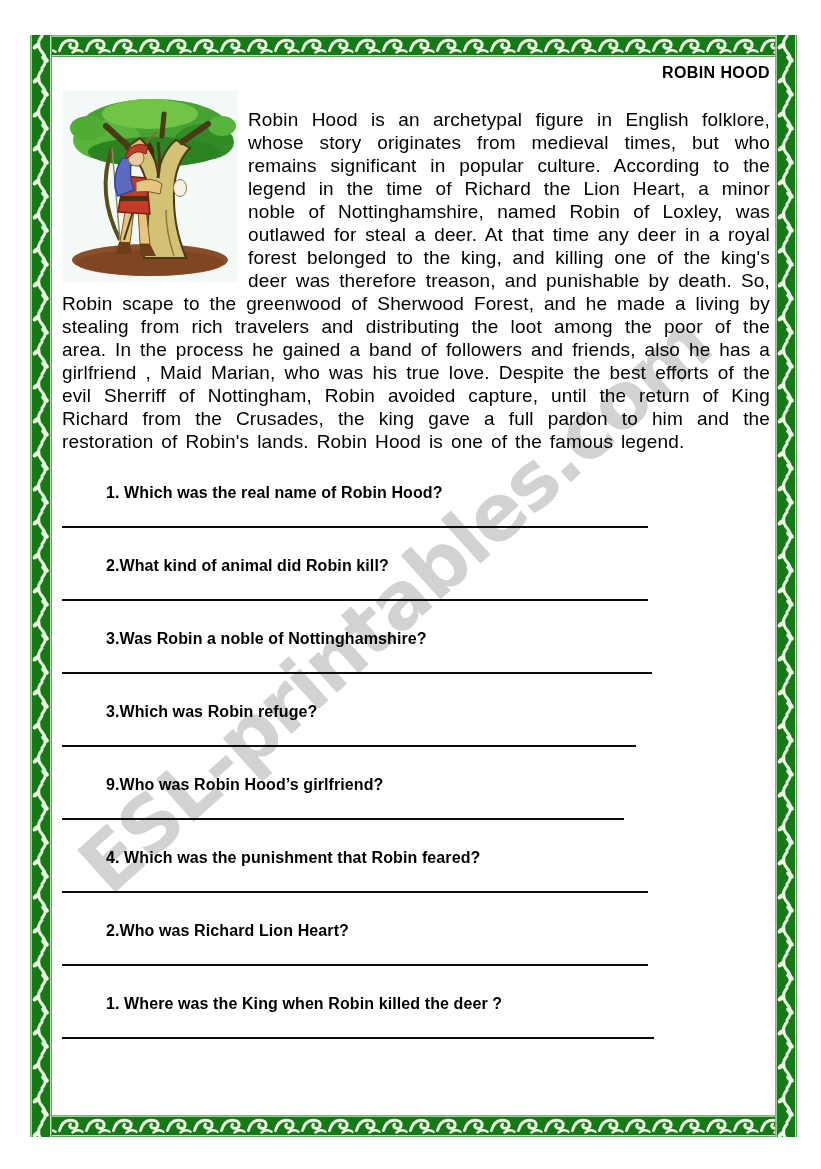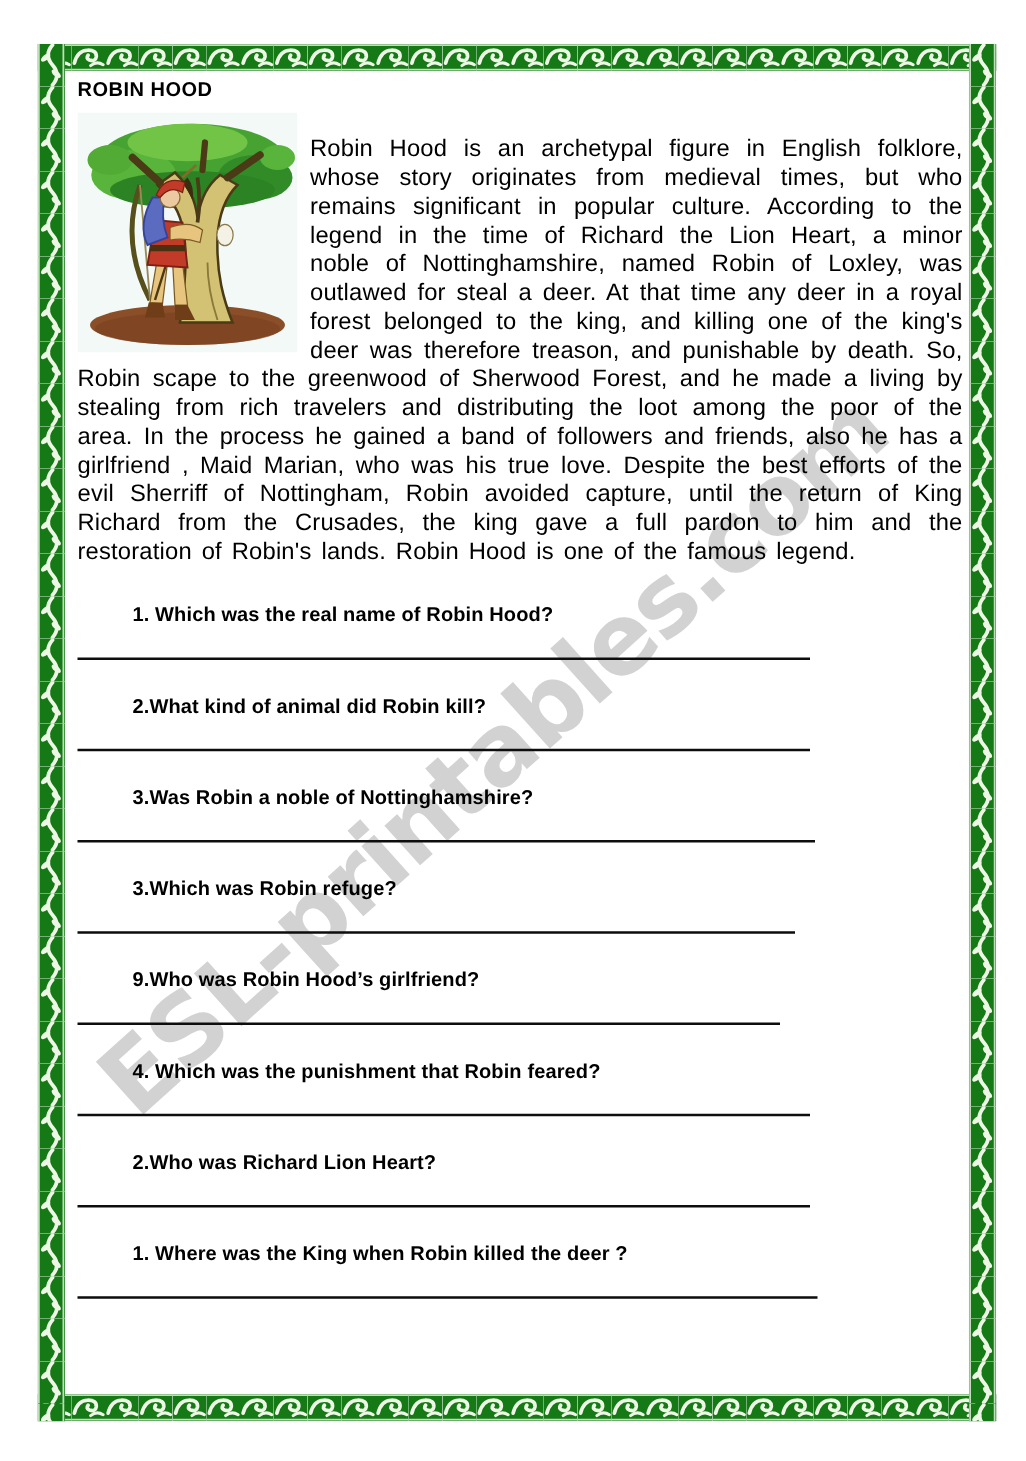--- a/index.html
+++ b/index.html
@@ -27,21 +27,21 @@
   
   .border-strip{position:absolute;z-index:3;display:flex;overflow:hidden;}
   .border-strip svg{flex:0 0 auto;display:block;}
   .b-top   {left:30px;top:35px;   width:767px;height:22px;flex-direction:row;}
   .b-bottom{left:30px;top:1115px; width:767px;height:22px;flex-direction:row;}
   .b-left  {left:30px;top:35px;   width:22px;height:1102px;flex-direction:column;}
   .b-right {left:775px;top:35px;  width:22px;height:1102px;flex-direction:column;}
   
   .content{position:absolute;left:62px;top:60px;width:708px;z-index:2;}
   .title{
-    font-size:16px;font-weight:bold;text-align:left;letter-spacing:.4px;
+    font-size:16px;font-weight:bold;text-align:right;letter-spacing:.4px;
     margin:4px 0 26px 0;height:18px;line-height:18px;
   }
   .passage{
     font-weight:normal;font-size:19px;line-height:23px;text-align:justify;
     letter-spacing:.15px;word-spacing:2.5px;min-height:368px;
   }
   .clipart{
     float:left;width:176px;height:192px;margin:-18px 10px 3px 0;
   }
   .questions{margin-top:7px;}

